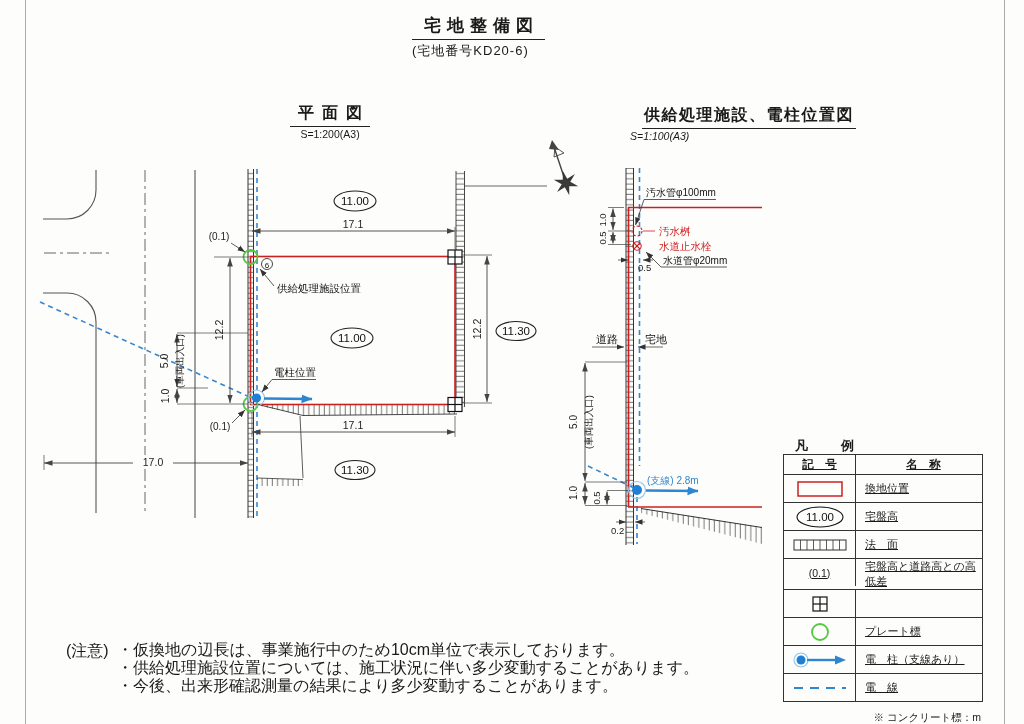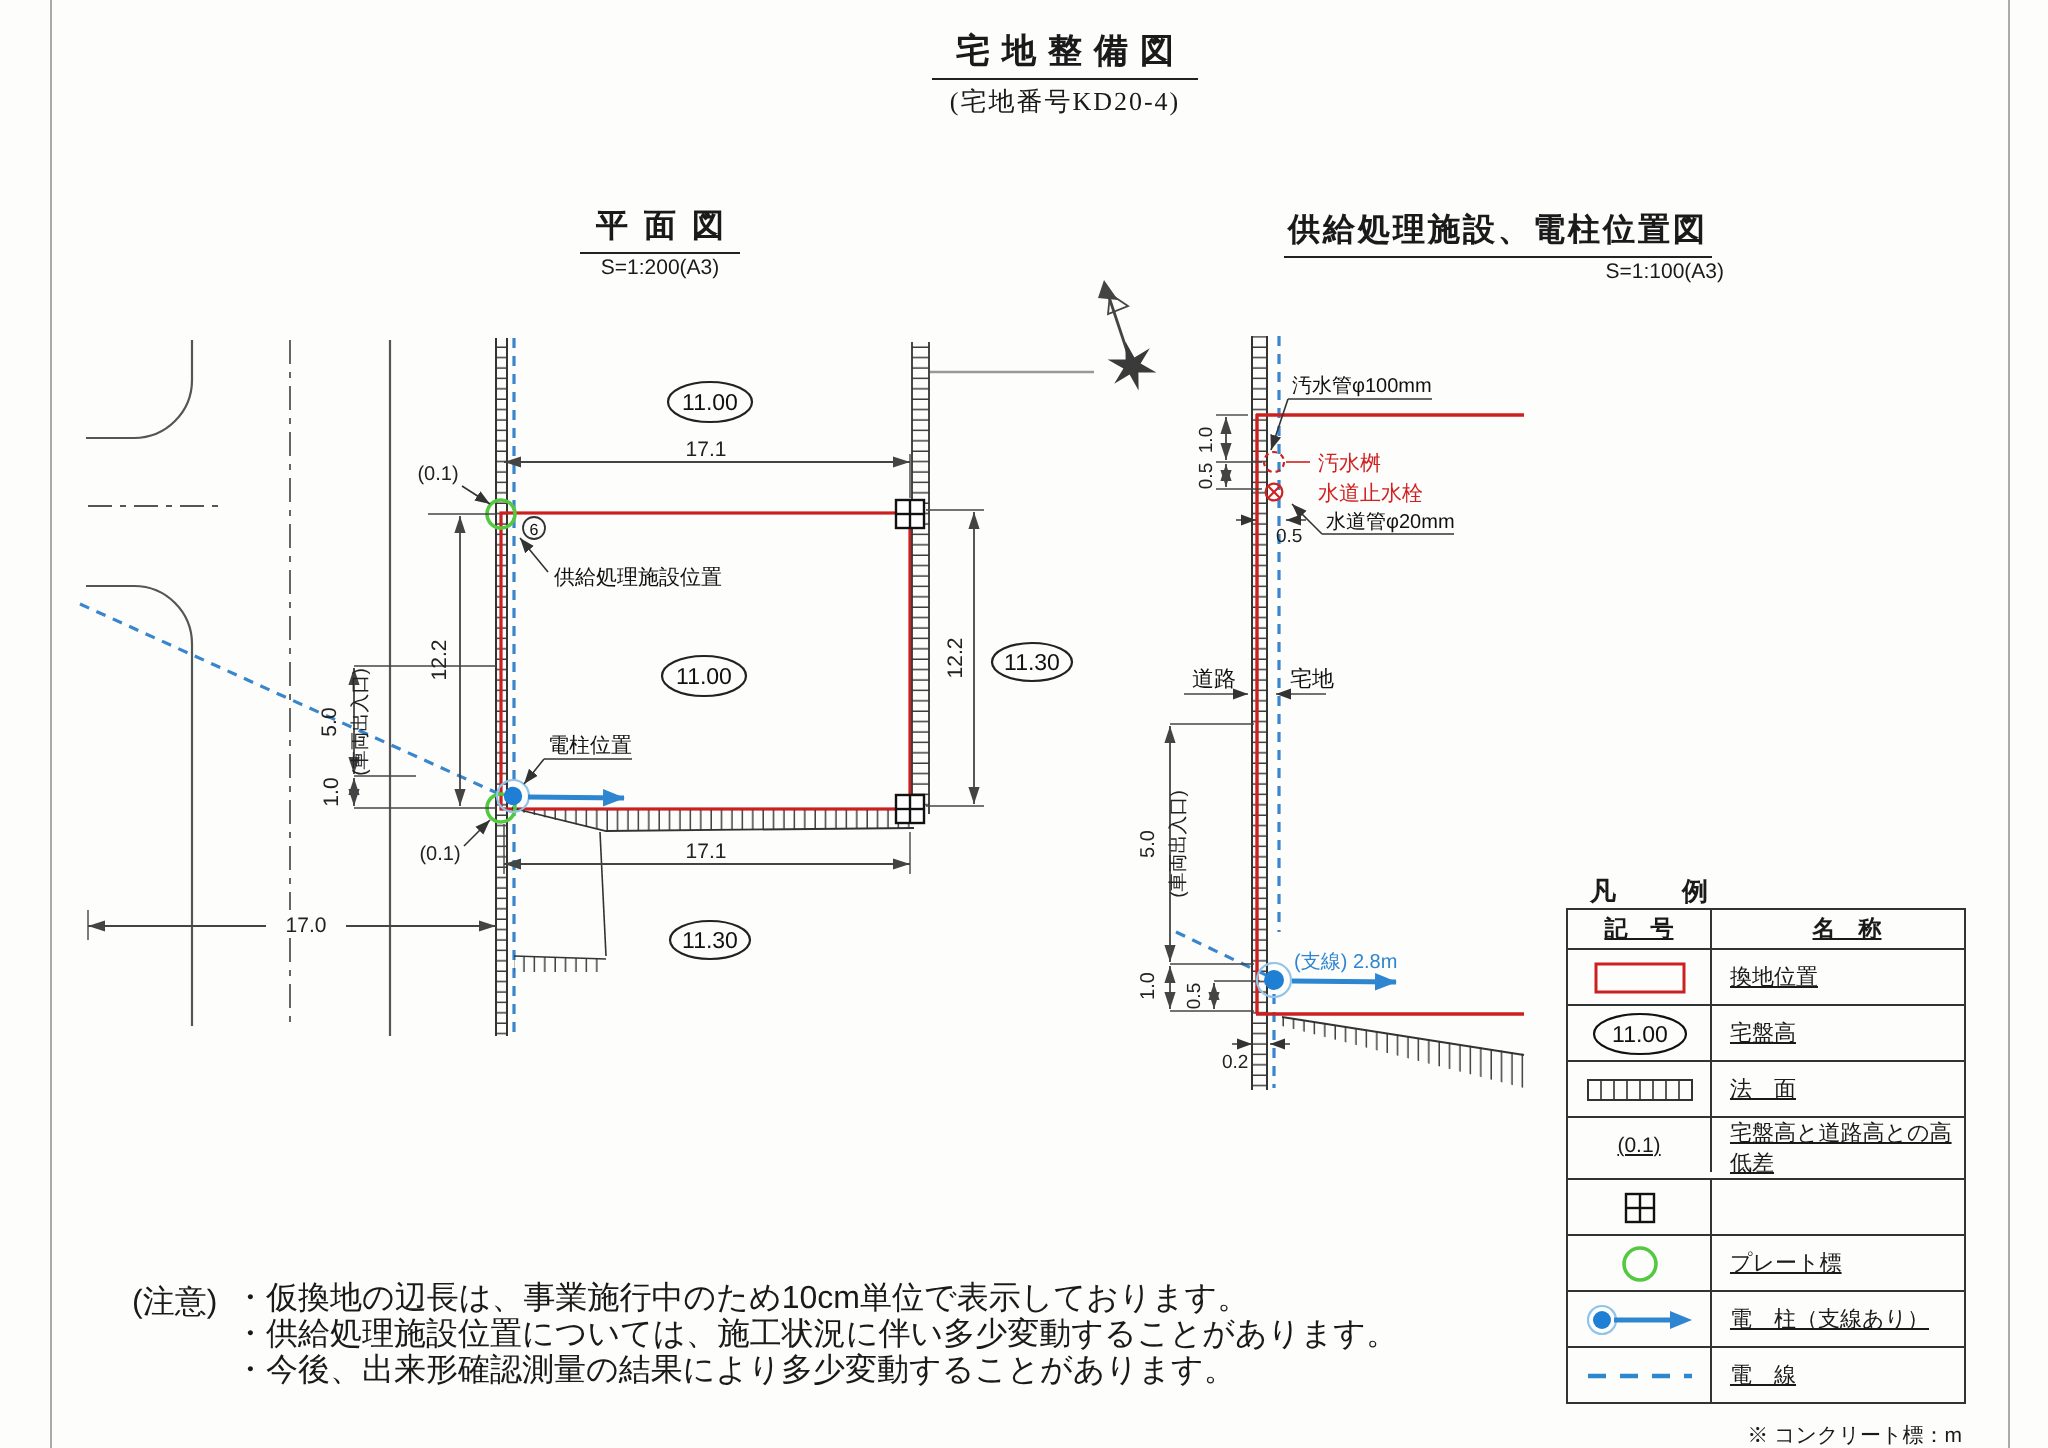--- a/index.html
+++ b/index.html
@@ -1,32 +1,32 @@
 <!DOCTYPE html>
 <html><head>
 <meta charset="utf-8">
 <style>
   html,body{margin:0;padding:0;background:#e8e8e8;}
   #sheet{position:relative;width:1024px;height:724px;background:#fdfdfc;overflow:hidden;
          font-family:"Liberation Sans",sans-serif;color:#1a1a1a;}
   #linework{position:absolute;left:0;top:0;}
   .abs{position:absolute;}
   
-  #main-title{left:440px;top:14px;width:185px;text-align:center;font-family:Liberation Serif, serif;}
+  #main-title{left:412px;top:14px;width:185px;}
   #main-title .t{display:inline-block;font-size:17px;font-weight:bold;letter-spacing:6px;
                  border-bottom:1.5px solid #222;padding:0 6px 2px 12px;}
   #main-title .s{font-size:13px;margin-top:2px;letter-spacing:1px;}
   #plan-title{left:272px;top:103px;width:116px;text-align:center;}
   #plan-title .t{display:inline-block;font-size:16px;font-weight:bold;letter-spacing:8px;
                  border-bottom:1.2px solid #222;padding:0 0 2px 8px;}
   #plan-title .s{font-size:10.5px;margin-top:1px;}
   #util-title{left:630px;top:105px;width:238px;text-align:center;}
   #util-title .t{display:inline-block;font-size:16px;font-weight:bold;letter-spacing:1.5px;
                  border-bottom:1.2px solid #222;padding:0 2px 2px 2px;}
-  #util-title .s{font-size:10.5px;margin-top:1px;text-align:right;padding-right:6px;}
+  #util-title .s{font-size:10.5px;margin-top:1px;text-align:left;padding-right:6px;font-style:italic;}
   
   #legend{left:783px;top:437px;width:200px;}
   #legend .ttl{font-size:13px;font-weight:bold;letter-spacing:10px;padding-left:12px;height:16px;}
   #legend .tbl{border:1px solid #333;margin-top:1px;text-decoration:underline;}
   #legend .row{display:grid;grid-template-columns:72px 1fr;}
   #legend .row + .row{border-top:1px solid #333;}
   #legend .sym{border-right:1px solid #333;display:flex;align-items:center;justify-content:center;
                height:27px;font-size:10.5px;}
   #legend .row.hdr .sym,#legend .row.hdr .nm{height:19px;font-weight:bold;font-size:11.5px;
                display:flex;align-items:center;justify-content:center;}
@@ -263,21 +263,21 @@
       <circle cx="637" cy="490" r="8.5" fill="none" stroke="#90c4e8" stroke-width="1.1"></circle>
       <circle cx="637" cy="490" r="5" fill="#1f7fd4"></circle>
       <line x1="646" y1="490.5" x2="698" y2="491" stroke="#2e86d0" stroke-width="2.5" marker-end="url(#mB)"></line>
       <text x="647" y="484" fill="#2e86d0" font-size="10">(支線) 2.8m</text>
     </g>
   </g>
 </svg>
 
 <div class="abs" id="main-title">
   <div class="t">宅地整備図</div>
-  <div class="s">(宅地番号KD20-4)</div>
+  <div class="s">(宅地番号KD20-6)</div>
 </div>
 <div class="abs" id="plan-title">
   <div class="t">平面図</div>
   <div class="s">S=1:200(A3)</div>
 </div>
 <div class="abs" id="util-title">
   <div class="t">供給処理施設、電柱位置図</div>
   <div class="s">S=1:100(A3)</div>
 </div>
 

